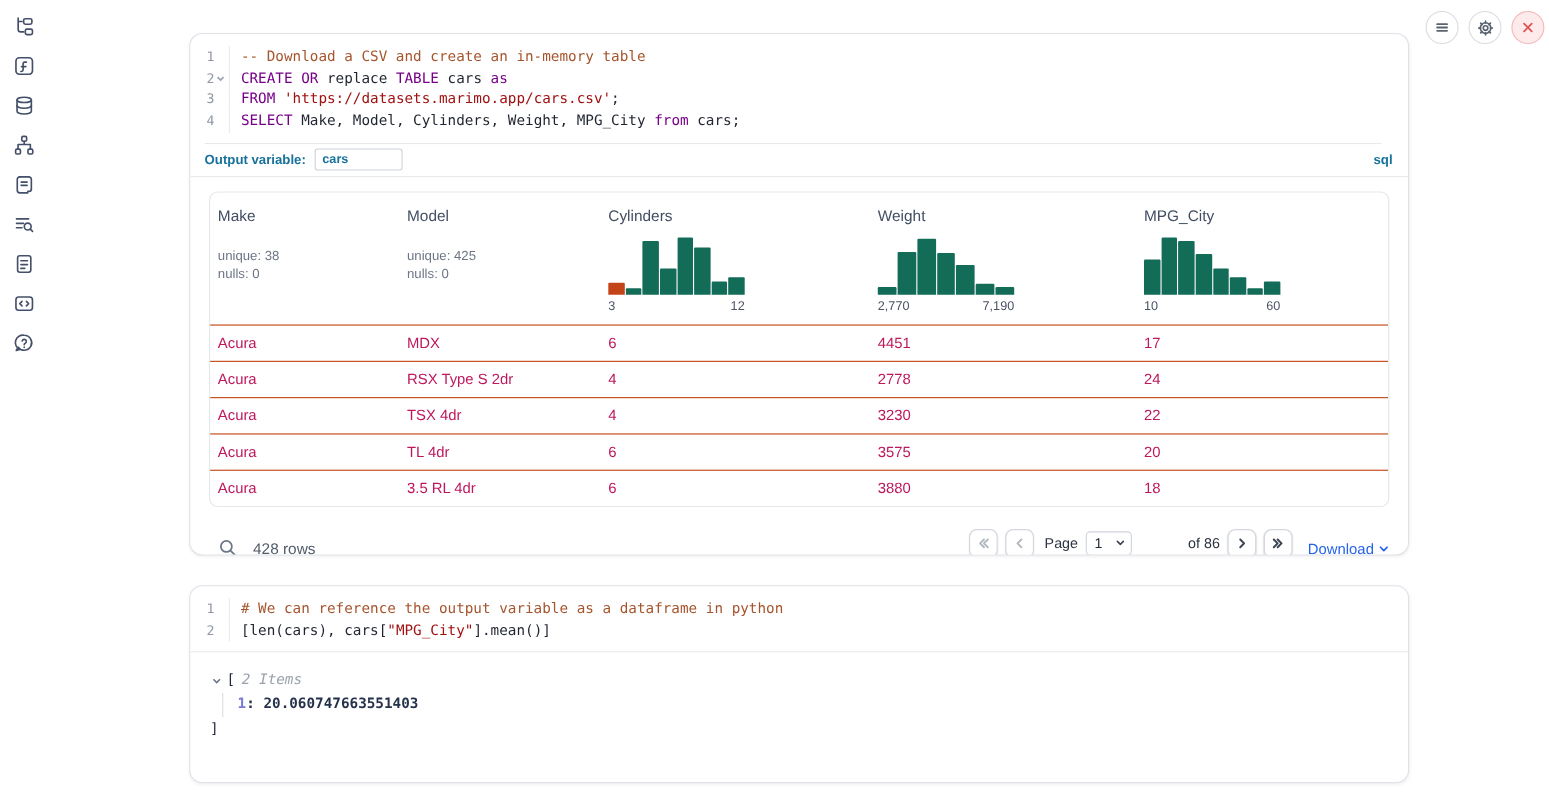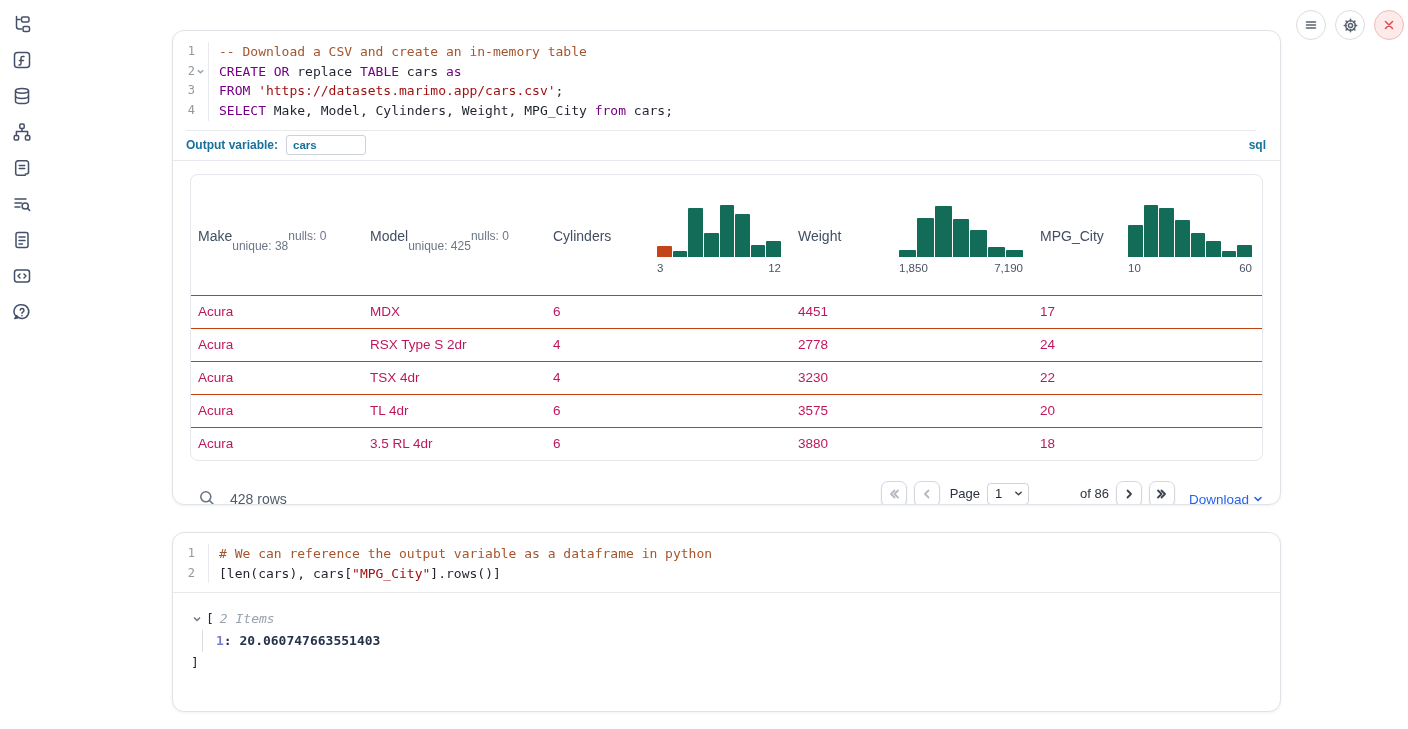--- a/index.html
+++ b/index.html
@@ -46,21 +46,21 @@
   .ov-label { font-size:12px; font-weight:bold; color:#17719b; }
   .ov-input { width:80px; height:20px; margin-left:8px; border:1px solid #ccd2d9; border-radius:3px;
     font-family:"Liberation Sans", sans-serif; font-size:11.5px; font-weight:bold; color:#17719b; padding:0 6px; outline:none; }
   .lang-badge { margin-left:auto; font-size:12px; font-weight:bold; color:#17719b; cursor:pointer; }
 
   .cell-output { padding:13px 17px 0 17px; }
 
   
   .dtable { border:1px solid #e4e7eb; border-radius:8px; overflow:hidden; }
   .tgrid { display:grid; grid-template-columns:172px 183px 245px 242px 1fr; }
-  .th-cell { padding:13px 10px 10px 7px; display:flex; flex-direction:row; min-height:120px;align-items:center; }
+  .th-cell { padding:13px 10px 10px 7px; display:flex; flex-direction:column; min-height:120px; }
   .th-name { font-size:14px; color:#414e63; cursor:pointer; }
   .th-meta { margin-top:20px; font-size:12px; color:#6d7687; line-height:17px; }
   .th-spacer { flex:1; }
   .hist-wrap { width:124px; margin-top:6px; }
   .hist { height:52px; display:flex; align-items:flex-end; gap:1px; cursor:pointer; }
   .hist .bar { flex:1; background:#126c58; border-radius:1px 1px 0 0; }
   .hist .bar.alt { background:#c4441a; }
   .hist-labels { display:flex; justify-content:space-between; font-size:11.5px; color:#4a5264; margin-top:5px; }
   .trow { display:grid; grid-template-columns:172px 183px 245px 242px 1fr; height:33px;
     border-top:1px solid #c2410c; align-items:center; font-size:13.5px; color:#be185d; }
@@ -278,21 +278,21 @@
               <div class="hist">
                 <div class="bar" style="height: 13%;"></div>
                 <div class="bar" style="height: 75%;"></div>
                 <div class="bar" style="height: 97%;"></div>
                 <div class="bar" style="height: 73%;"></div>
                 <div class="bar" style="height: 52%;"></div>
                 <div class="bar" style="height: 18%;"></div>
                 <div class="bar" style="height: 13%;"></div>
               </div>
               <div class="hist-labels">
-                <span>1,850</span>
+                <span>2,770</span>
                 <span>7,190</span>
               </div>
             </div>
           </div>
           <div class="th-cell">
             <div class="th-name">MPG_City</div>
             <div class="th-spacer"></div>
             <div class="hist-wrap">
               <div class="hist">
                 <div class="bar" style="height: 62%;"></div>
@@ -415,21 +415,21 @@
       </div>
       <div class="code-line">
         <div class="gutter">
           <span class="line-num">2</span>
           <span class="fold empty">
             <svg width="9" height="9" viewBox="0 0 10 10">
               <path d="M2 3.5 L5 6.5 L8 3.5"></path>
             </svg>
           </span>
         </div>
-        <div class="code-text"><span class="tok-plain">[len(cars), cars[</span><span class="tok-str">"MPG_City"</span><span class="tok-plain">].rows()]</span></div>
+        <div class="code-text"><span class="tok-plain">[len(cars), cars[</span><span class="tok-str">"MPG_City"</span><span class="tok-plain">].mean()]</span></div>
       </div>
     </div>
 
   <div class="tree">
     <div class="tree-head">
       <span class="tree-toggle">
         <svg width="10" height="10" viewBox="0 0 10 10">
             <path d="M2 3.5 L5 6.5 L8 3.5"></path>
           </svg>
       </span>

